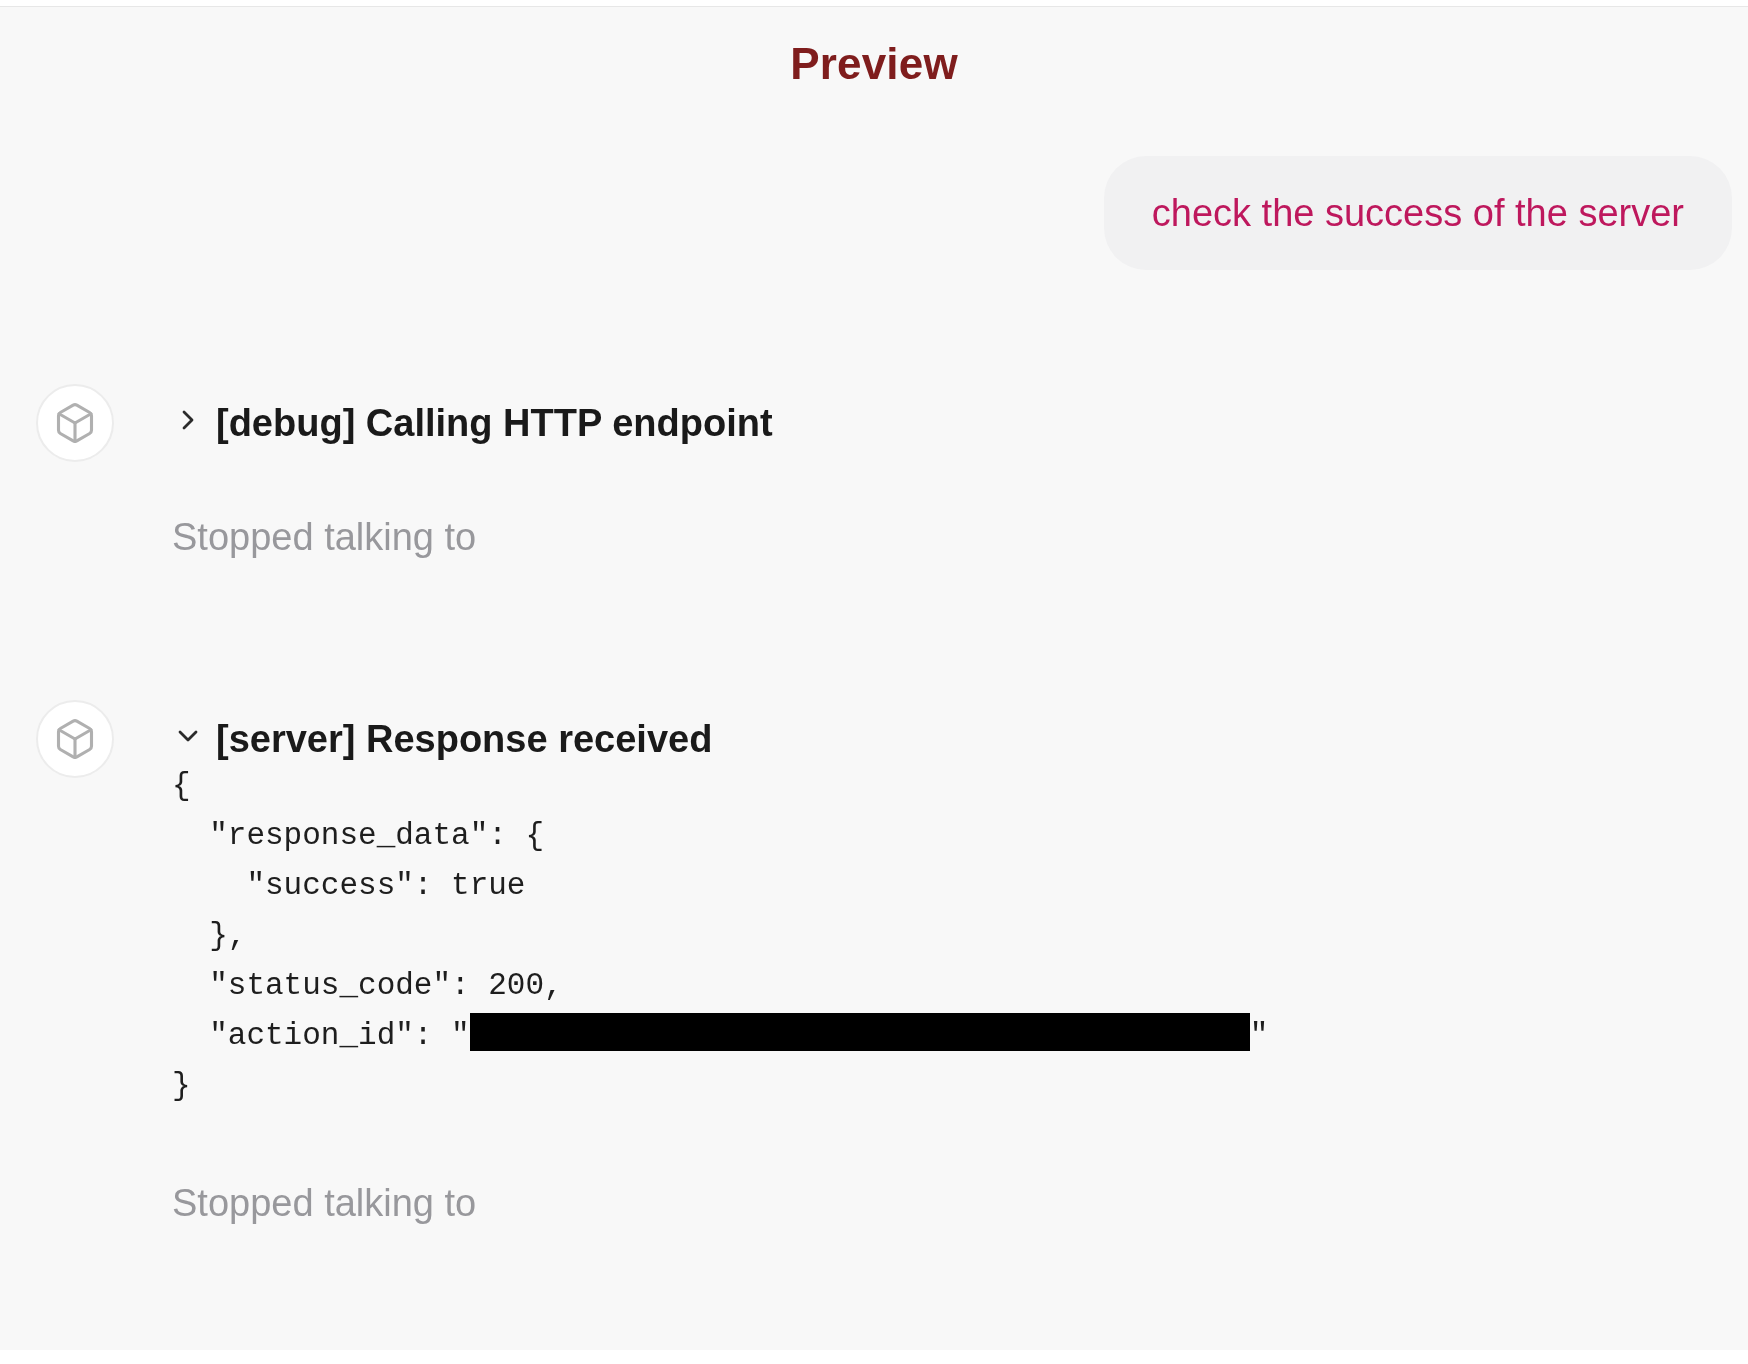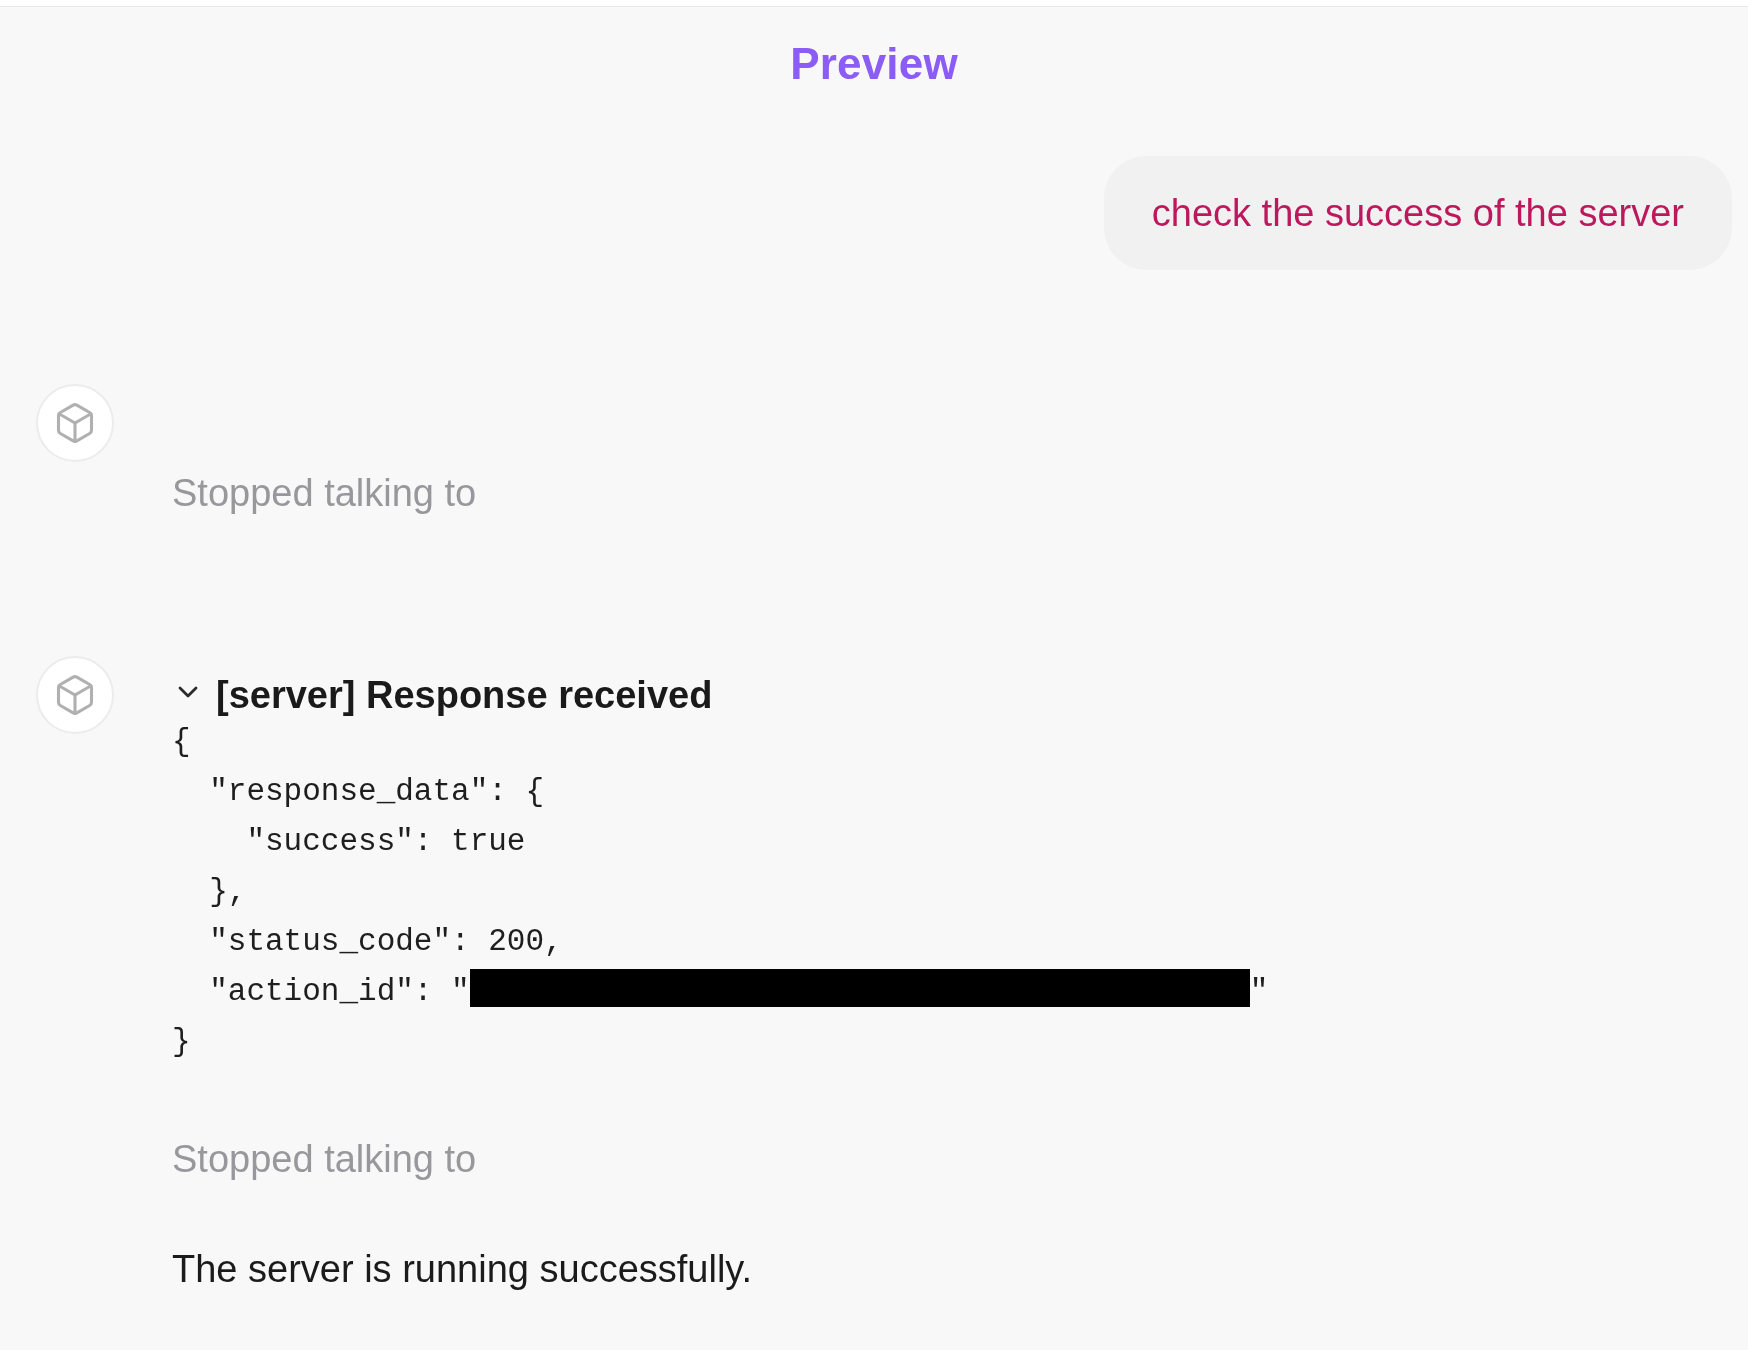--- a/index.html
+++ b/index.html
@@ -20,21 +20,21 @@
     background: #f8f8f8;
     overflow: hidden;
   }
   .bottom-strip { height: 14px; background: #ffffff; flex-shrink: 0; }
 
   .page-title {
     margin-top: 30px;
     text-align: center;
     font-size: 44px;
     font-weight: 700;
-    color: #8b5cf6;
+    color: #7f1d1d;
     line-height: 53px;
     letter-spacing: 0.2px;
   }
 
   .user-row {
     display: flex;
     justify-content: flex-end;
     margin-top: 66px;
     padding-right: 16px;
   }
@@ -134,20 +134,28 @@
       <div class="avatar">
         <span>
           <svg width="44" height="44" viewBox="0 0 24 24" fill="none" stroke="#b0b0b0" stroke-width="1.7" stroke-linecap="round" stroke-linejoin="round">
             <path d="M21 16V8a2 2 0 0 0-1-1.73l-7-4a2 2 0 0 0-2 0l-7 4A2 2 0 0 0 3 8v8a2 2 0 0 0 1 1.73l7 4a2 2 0 0 0 2 0l7-4A2 2 0 0 0 21 16z"></path>
             <polyline points="3.27 6.96 12 12.01 20.73 6.96"></polyline>
             <line x1="12" y1="22.08" x2="12" y2="12"></line>
           </svg>
         </span>
       </div>
       <div class="turn-body">
+        <div class="debug-header">
+          <span class="chev">
+            <svg width="32" height="32" viewBox="0 0 24 24" fill="none" stroke="#2b2b2b" stroke-width="2.1" stroke-linecap="round" stroke-linejoin="round">
+              <polyline points="9 6 15 12 9 18"></polyline>
+            </svg>
+          </span>
+          <span>[debug] Calling HTTP endpoint</span>
+        </div>
         <div class="status-text">Stopped talking to</div>
       </div>
     </div>
 
     <div class="turn turn-2">
       <div class="avatar">
         <span>
           <svg width="44" height="44" viewBox="0 0 24 24" fill="none" stroke="#b0b0b0" stroke-width="1.7" stroke-linecap="round" stroke-linejoin="round">
             <path d="M21 16V8a2 2 0 0 0-1-1.73l-7-4a2 2 0 0 0-2 0l-7 4A2 2 0 0 0 3 8v8a2 2 0 0 0 1 1.73l7 4a2 2 0 0 0 2 0l7-4A2 2 0 0 0 21 16z"></path>
             <polyline points="3.27 6.96 12 12.01 20.73 6.96"></polyline>
@@ -170,20 +178,19 @@
           <div class="code-line">  "response_data": {</div>
           <div class="code-line">    "success": true</div>
           <div class="code-line">  },</div>
           <div class="code-line">  "status_code": 200,</div>
           <div class="code-line"><span>  "action_id": "</span><span class="redaction-bar"></span><span>"</span></div>
           <div class="code-line">}</div>
         </div>
 
         <div class="status-text">Stopped talking to</div>
 
-        <div class="final-message">The server is running successfully.</div>
       </div>
     </div>
 
   </div>
 
   <div class="bottom-strip"></div>
 </div>
 
 </body></html>

